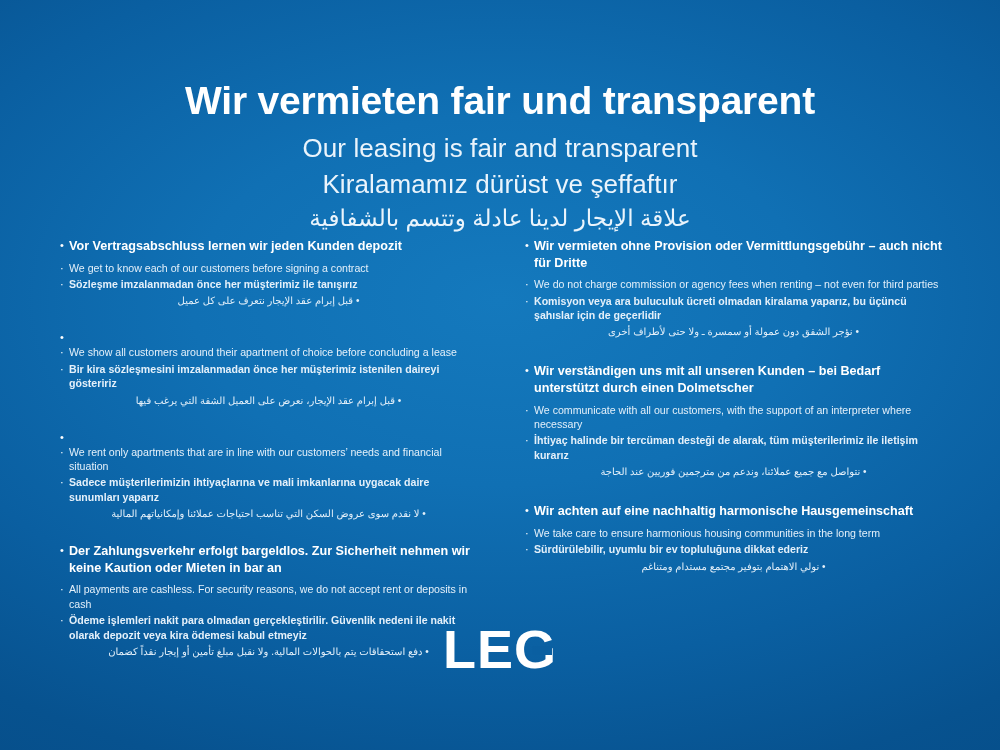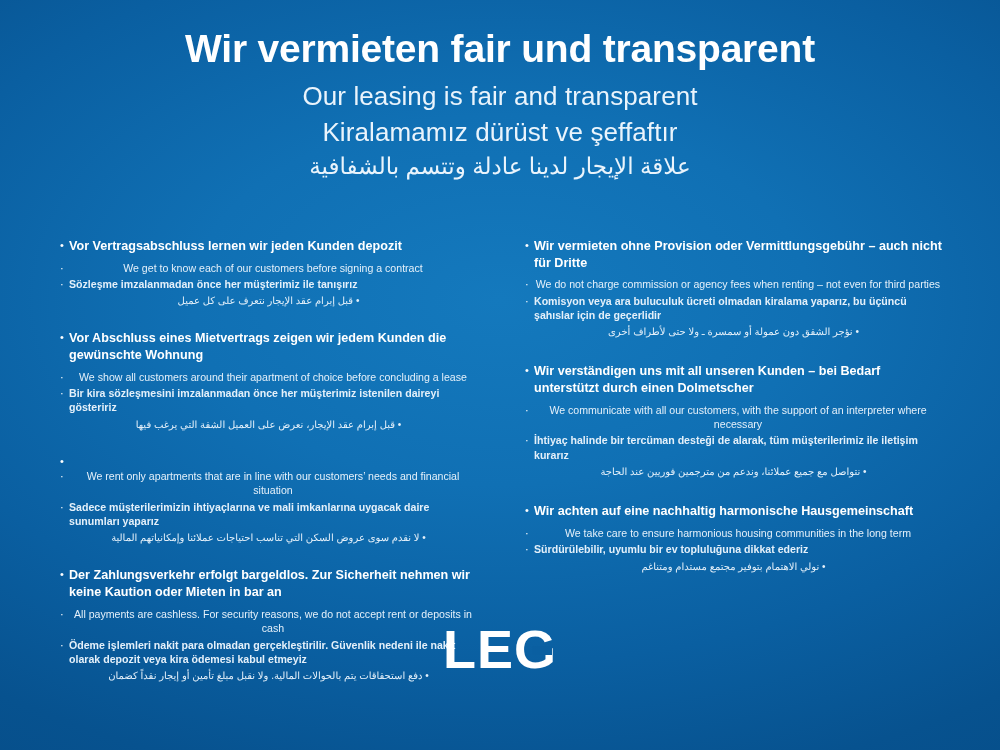--- a/index.html
+++ b/index.html
@@ -15,21 +15,21 @@
     color: #ffffff;
     position: relative;
   }
   .poster {
     position: absolute;
     inset: 0;
     background: radial-gradient(ellipse 110% 88% at 50% 40%, #1479bd 0%, #1070b4 28%, #0a5fa1 55%, #07528f 75%, #054a84 100%);
   }
   
   .header {
-    padding-top: 28px;
+    padding-top: 80px;
     text-align: center;
   }
   .title-de {
     font-size: 39px;
     font-weight: bold;
     letter-spacing: -0.2px;
     line-height: 1.1;
     color: #ffffff;
   }
   .title-en {
@@ -91,21 +91,21 @@
     line-height: 1.32;
     color: #ffffff;
     margin-bottom: 6px;
   }
   .en, .tr {
     font-size: 10.6px;
     font-weight: 400;
     line-height: 1.36;
     color: #e4f0fa;
   }
-  .en { margin-bottom: 2px; text-align: center; }
+  .en { margin-bottom: 2px; }
   .tr { margin-bottom: 3px; font-weight: bold; }
   .ar {
     font-size: 10px;
     line-height: 1.4;
     color: #e4f0fa;
     text-align: center;
     direction: rtl;
     unicode-bidi: bidi-override;
     padding-left: 0;
   }
@@ -171,21 +171,20 @@
         <div class="line">
             <span class="bullet">·</span>
           <span class="txt tr">Sözleşme imzalanmadan önce her müşterimiz ile tanışırız</span>
           </div>
         <div class="ar"><span class="bullet-ar">• </span><span>قبل إبرام عقد الإيجار نتعرف على كل عميل</span></div>
       </div>
 
       <div class="item">
         <div class="line">
             <span class="bullet">•</span>
-          <span class="txt de">Vor Abschluss eines Mietvertrags zeigen wir jedem Kunden die gewünschte Wohnung</span>
           </div>
         <div class="line">
             <span class="bullet">·</span>
           <span class="txt en">We show all customers around their apartment of choice before concluding a lease</span>
           </div>
         <div class="line">
             <span class="bullet">·</span>
           <span class="txt tr">Bir kira sözleşmesini imzalanmadan önce her müşterimiz istenilen daireyi gösteririz</span>
           </div>
         <div class="ar"><span class="bullet-ar">• </span><span>قبل إبرام عقد الإيجار، نعرض على العميل الشقة التي يرغب فيها</span></div>

